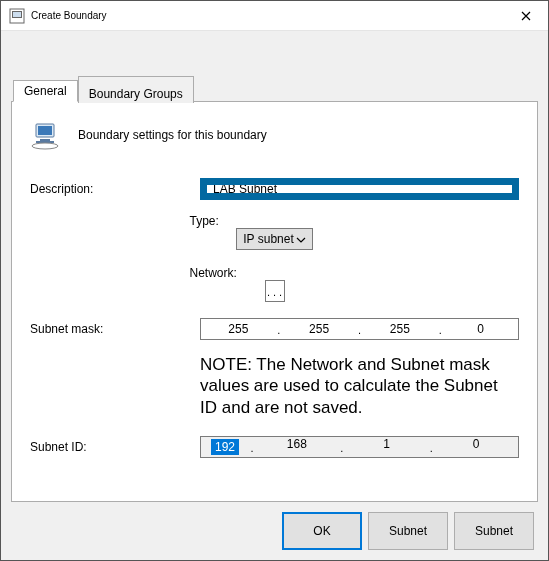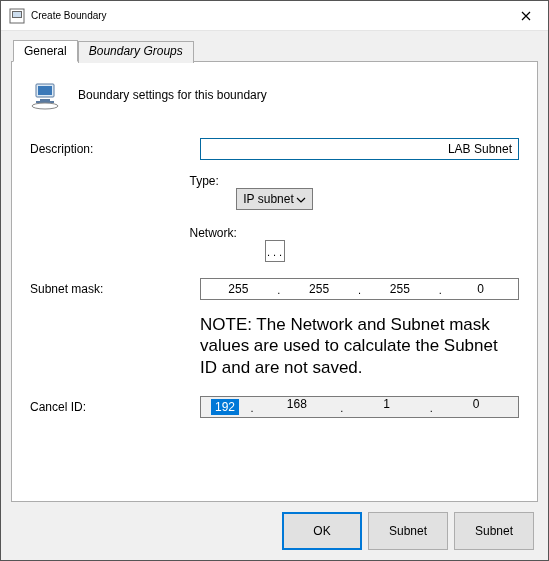--- a/index.html
+++ b/index.html
@@ -51,47 +51,48 @@
   .client {
     flex: 1;
     padding: 8px 10px 10px 10px;
     background: #f0f0f0;
     display: flex;
     flex-direction: column;
   }
 
   .tabstrip {
     display: flex;
+    align-items: flex-end;
     height: 22px;
     padding-left: 2px;
     position: relative;
     z-index: 2;
+    margin-top: 40px;
   }
   .tab {
     padding: 3px 10px;
     border: 1px solid #acacac;
     border-bottom: none;
     background: #f0f0f0;
     font-size: 12px;
     margin-right: 0px;
     position: relative;
     top: 1px;
     cursor: default;
   }
   .tab.active {
     background: #fff;
     border-bottom: 1px solid #fff;
     z-index: 3;
   }
   .tab.inactive {
     background: #f0f0f0;
     top: 2px;
-    padding-top: 2px;
+    padding-top: 10px;
     padding-bottom: 2px;
-    font-style: italic;
   }
 
   .tabpage {
     flex: 1;
     border: 1px solid #acacac;
     background: #fff;
     padding: 16px 18px 10px 18px;
     position: relative;
     z-index: 1;
   }
@@ -116,25 +117,24 @@
   .form-label {
     width: 170px;
   }
   .form-field {
     flex: 1;
   }
 
   .text-input {
     width: 100%;
     height: 22px;
-    border: 1px solid #0369a1;
+    border: 7px solid #0369a1;
     padding: 2px 6px;
     font: inherit;
     background: #fff;
-    text-align: right;
   }
 
   .combo {
     width: 100%;
     height: 22px;
     border: 1px solid #7a7a7a;
     background: #e1e1e1;
     display: flex;
     align-items: center;
     padding: 0 4px 0 6px;
@@ -300,21 +300,21 @@
             <input class="ip-oct" value="255" style="">
             <span class="ip-dot">.</span>
             <input class="ip-oct" value="0" style="">
           </div>
         </div>
       </div>
 
       <div class="note">NOTE: The Network and Subnet mask values are used to calculate the Subnet ID and are not saved.</div>
 
       <div class="form-row">
-        <div class="form-label">Cancel ID:</div>
+        <div class="form-label">Subnet ID:</div>
         <div class="form-field">
           <div class="ip-box disabled">
             <span class="ip-oct sel">192</span>
             <span class="ip-dot">.</span>
             <span class="ip-oct">168</span>
             <span class="ip-dot">.</span>
             <span class="ip-oct">1</span>
             <span class="ip-dot">.</span>
             <span class="ip-oct">0</span>
           </div>

